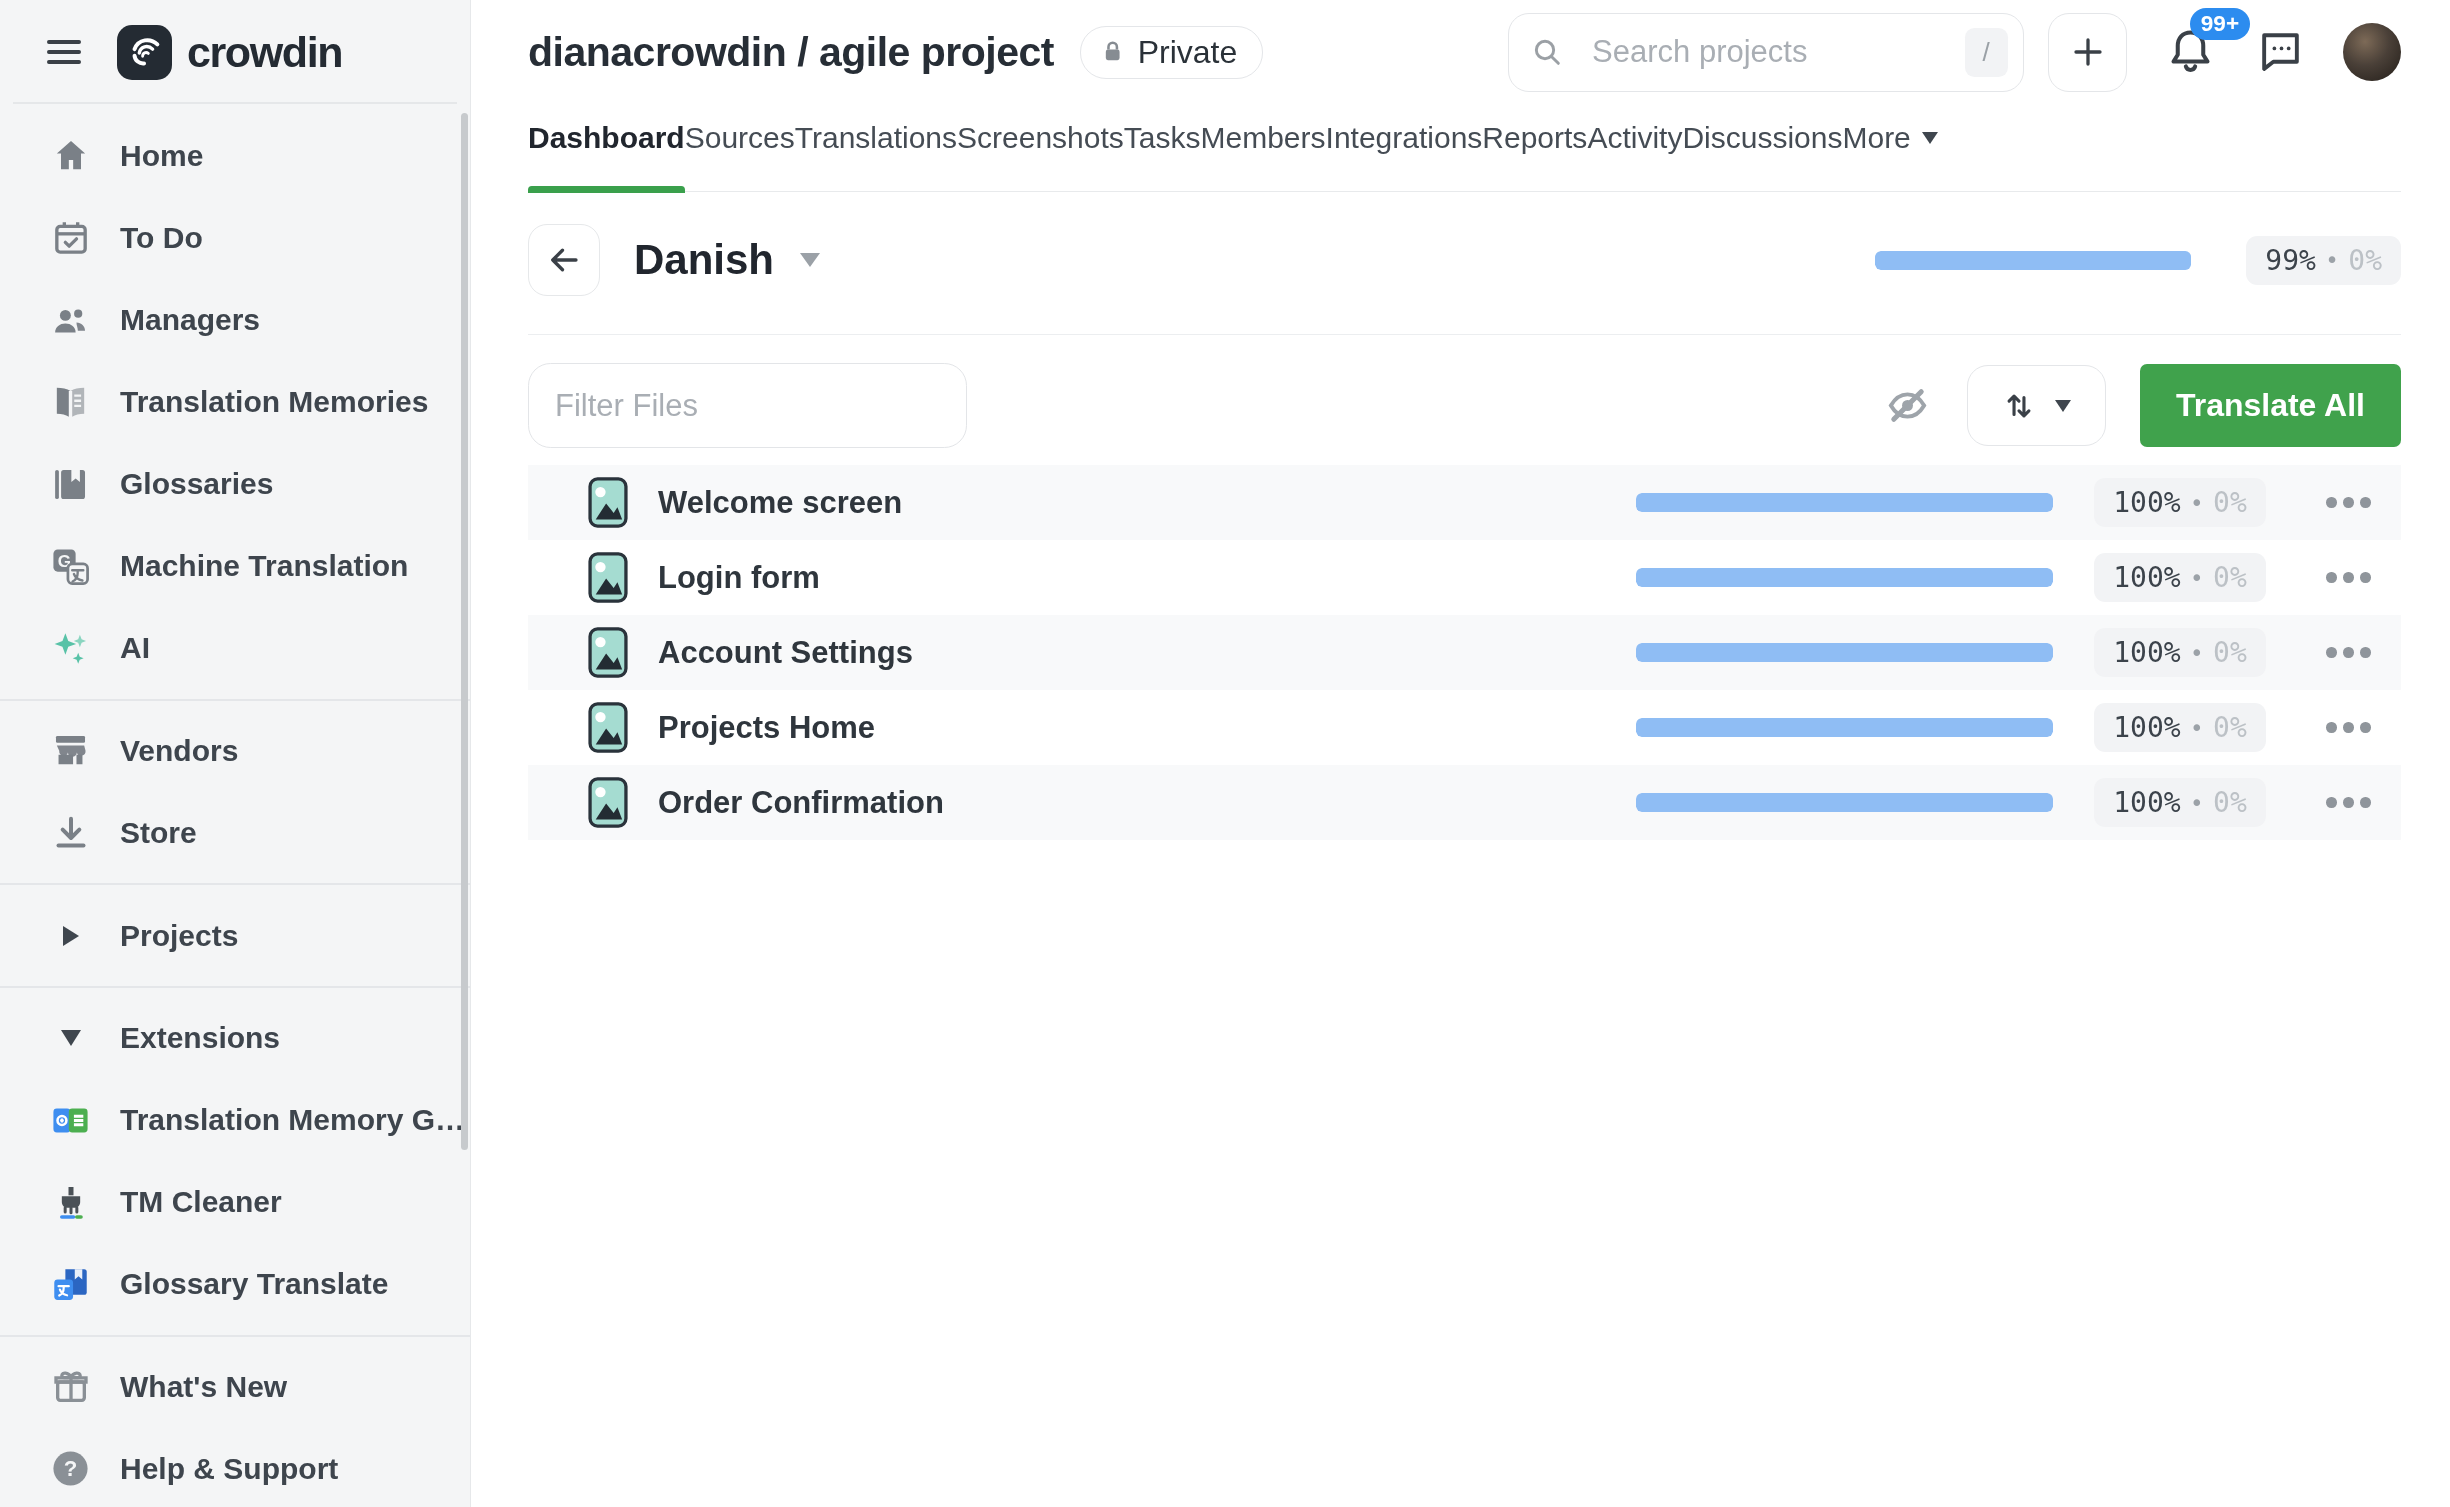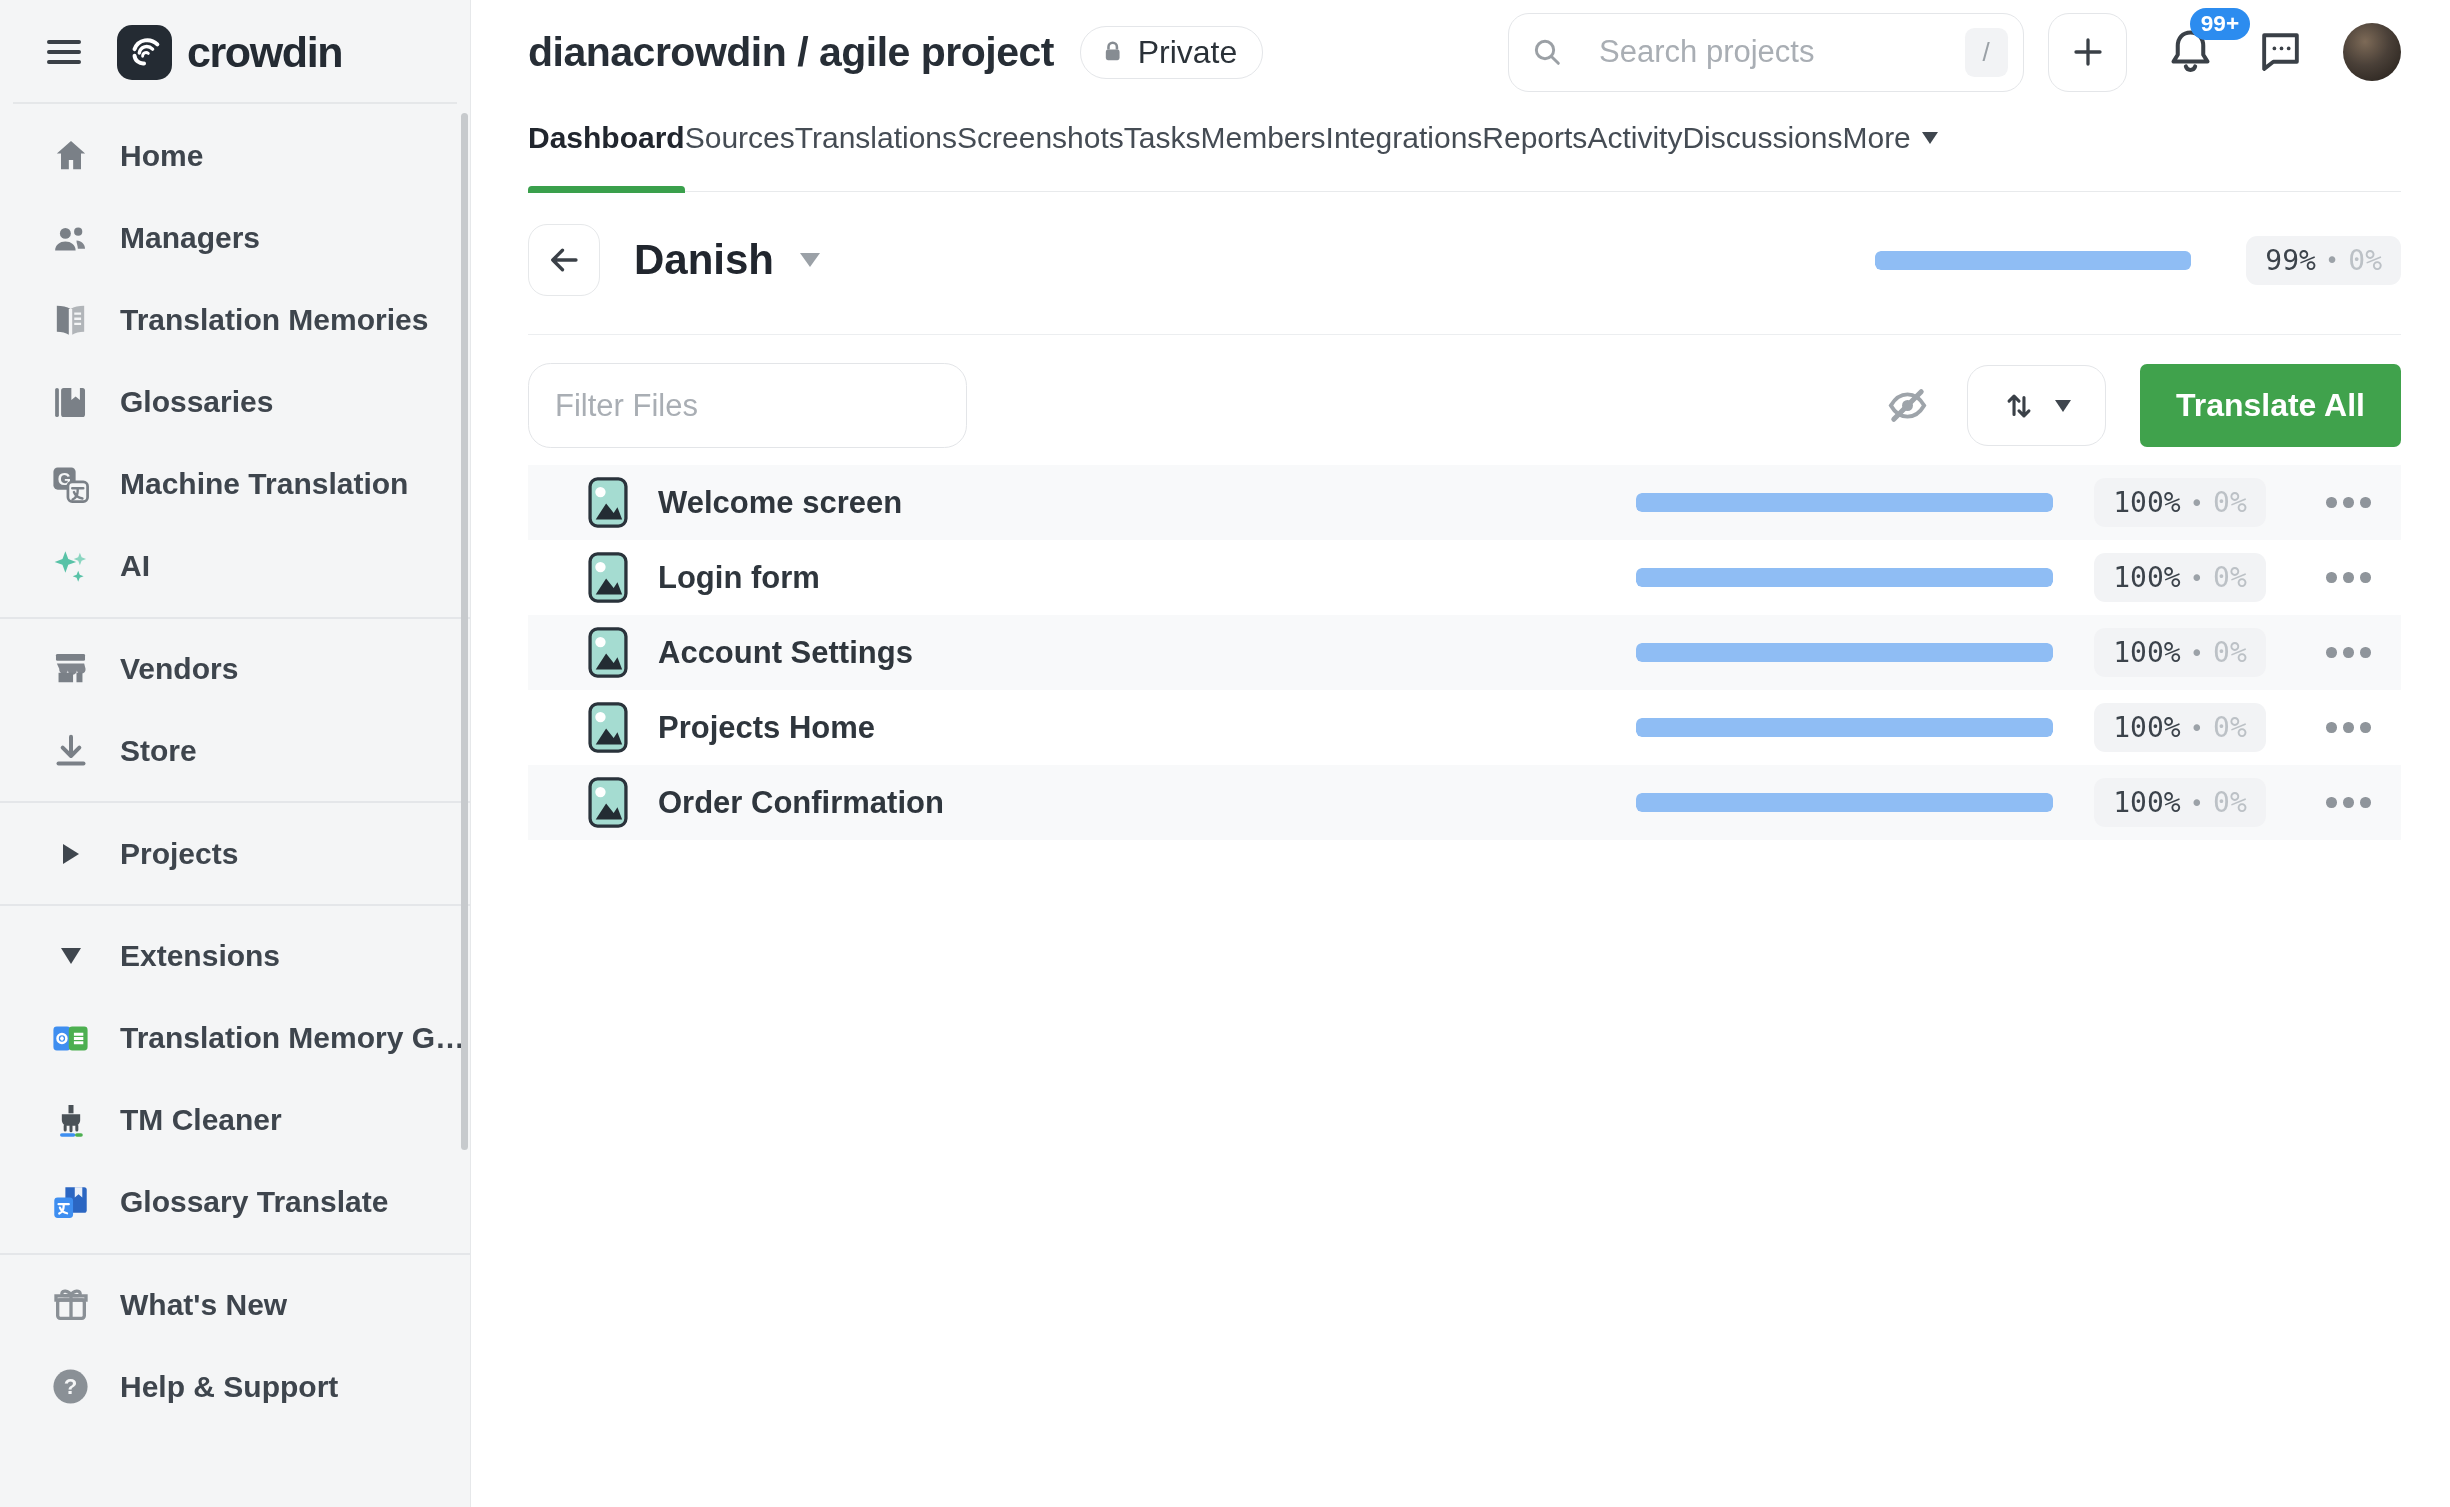--- a/index.html
+++ b/index.html
@@ -28,21 +28,21 @@
   
   .main{position:absolute;left:471px;right:0;top:0;bottom:0;background:#fff;
         padding:0 49px 0 57px;box-sizing:border-box;}
   .topbar{height:104px;display:flex;align-items:center;}
   .page-title{font-size:41px;font-weight:700;color:#272E36;letter-spacing:-0.5px;margin:0;white-space:nowrap;}
   .private{margin-left:26px;height:51px;border:1.9px solid #E4E6E9;border-radius:26px;background:#fff;
            display:flex;align-items:center;gap:12.3px;padding:0 24.5px 0 19px;}
   .private span{font-size:32px;font-weight:500;color:#2A3138;}
   .top-right{margin-left:auto;display:flex;align-items:center;}
   .search{width:516px;height:79px;border:1.9px solid #E4E6E9;border-radius:21px;background:#fff;
-          display:flex;align-items:center;gap:34px;padding:0 15px 0 22.6px;box-sizing:border-box;}
+          display:flex;align-items:center;gap:27px;padding:0 15px 0 22.6px;box-sizing:border-box;}
   .search input{flex:1;border:none;outline:none;font-size:31px;color:#3A4047;background:transparent;min-width:0;
                 font-family:"Liberation Sans",sans-serif;}
   .search input::placeholder{color:#A9AEB4;}
   .kbd{width:43px;height:49px;background:#F2F3F5;border-radius:9.4px;display:flex;align-items:center;justify-content:center;
        font-size:26px;color:#9AA0A6;flex:none;}
   .plus-btn{width:79px;height:79px;margin-left:24.5px;border:1.9px solid #E4E6E9;border-radius:21px;background:#fff;
             display:flex;align-items:center;justify-content:center;cursor:pointer;}
   .bell-wrap{position:relative;margin-left:38px;cursor:pointer;}
   .bell-badge{position:absolute;top:-17px;left:24.5px;background:#2C8CEF;color:#fff;font-size:22.6px;font-weight:700;
               padding:3.8px 11.3px;border-radius:17px;line-height:1.1;}
@@ -130,20 +130,31 @@
 
       <div class="sb-item">
         <span class="sb-ico">
           <svg width="40" height="40" viewBox="0 0 24 24" fill="currentColor">
               <path d="M12 3 3.5 10.5 H6 V20 h4.7 v-5.6 h2.6 V20 H18 V10.5 h2.5 Z"></path>
             </svg>
         </span>
         <span class="sb-label">Home</span>
       </div>
 
+      <div class="sb-item">
+        <span class="sb-ico">
+          <svg width="40" height="40" viewBox="0 0 24 24" fill="none" stroke="currentColor" stroke-width="2">
+            <rect x="3.5" y="5" width="17" height="15.5" rx="2"></rect>
+              <path d="M3.5 9.5 h17"></path>
+            <path d="M8 2.5 v3.5 M16 2.5 v3.5"></path>
+              <path d="M8.6 14.6 l2.3 2.3 4.4-4.4" stroke-linecap="round" stroke-linejoin="round"></path>
+          </svg>
+        </span>
+        <span class="sb-label">To Do</span>
+      </div>
 
       <div class="sb-item">
         <span class="sb-ico">
           <svg width="41" height="41" viewBox="0 0 24 24" fill="currentColor">
             <circle cx="9" cy="9" r="3.2"></circle>
               <path d="M3 19 c0-3.3 2.7-5.3 6-5.3 s6 2 6 5.3 Z"></path>
             <circle cx="16.5" cy="8" r="2.4"></circle>
               <path d="M15.5 13.1 c2.9 .2 5 2 5 4.9 h-4.2 c0-1.9-.8-3.1-.8-4.9Z" opacity="0.95"></path>
           </svg>
         </span>

